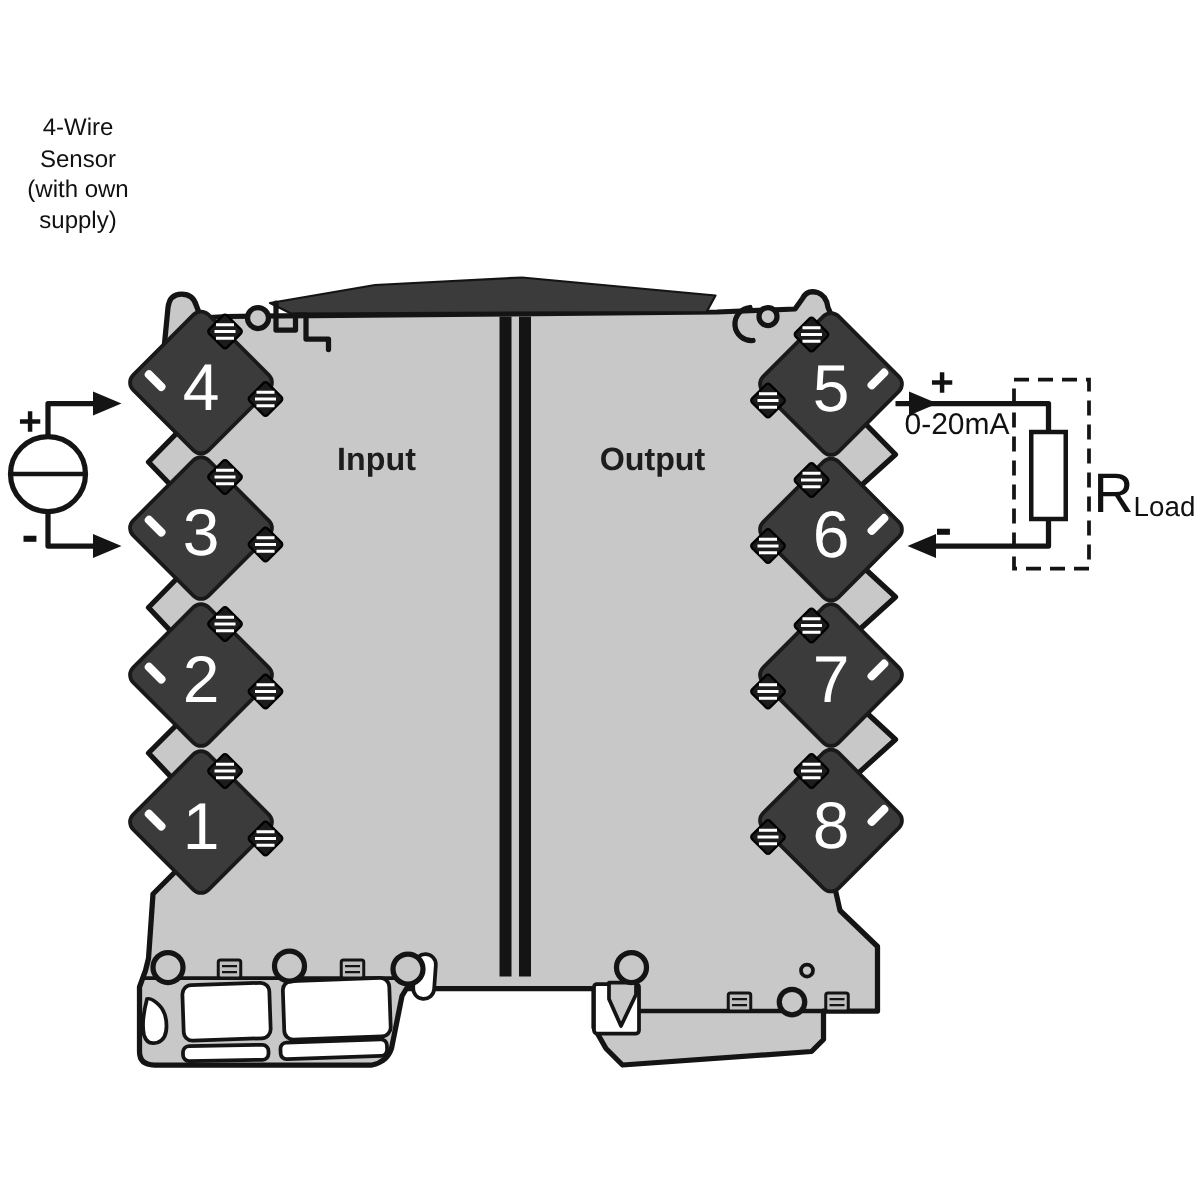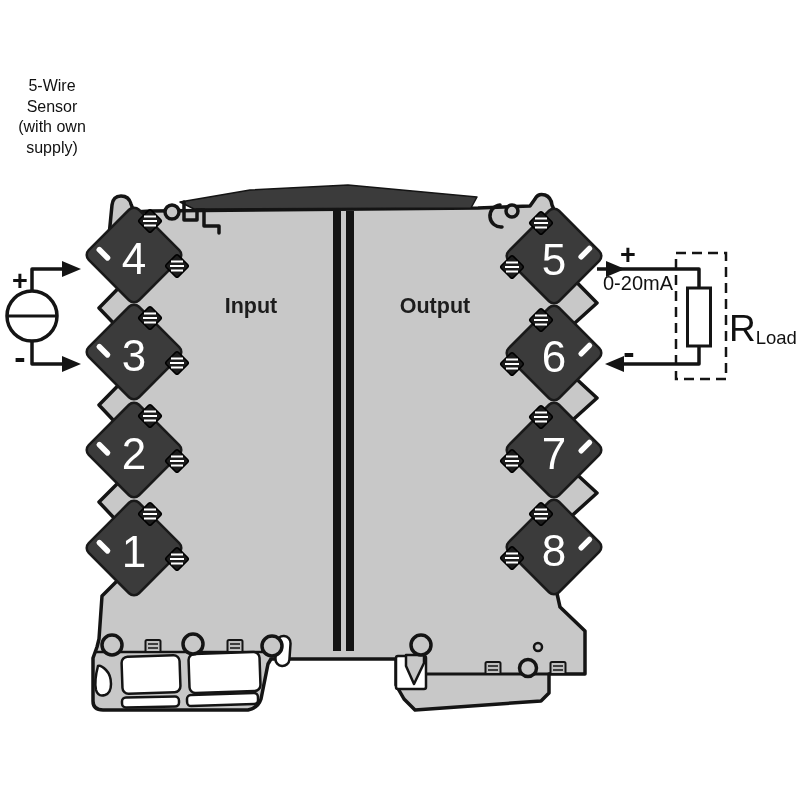--- a/index.html
+++ b/index.html
@@ -185,21 +185,21 @@
     <g>
       <rect class="dashed-box" x="676" y="253" width="50" height="126"></rect>
       <path class="wire" d="M 597,269 H 699 V 289"></path>
       <polygon class="arrow" points="625,269 606,261 606,277"></polygon>
       <path class="wire" d="M 699,345 V 364 H 622"></path>
       <polygon class="arrow" points="605,364 624,356 624,372"></polygon>
       <rect class="resistor" x="687.5" y="288" width="23" height="58"></rect>
     </g>
   </svg>
 
-  <div class="lbl sensor-label">5-Wire
+  <div class="lbl sensor-label">4-Wire
 Sensor
 (with own
 supply)</div>
 
   <div class="lbl io-label output-label">Output</div>
   <div class="lbl io-label input-label">Input</div>
 
   <div class="tnum" style="left:104px;top:233px;">4</div>
   <div class="tnum" style="left:104px;top:330px;">3</div>
   <div class="tnum" style="left:104px;top:428px;">2</div>

